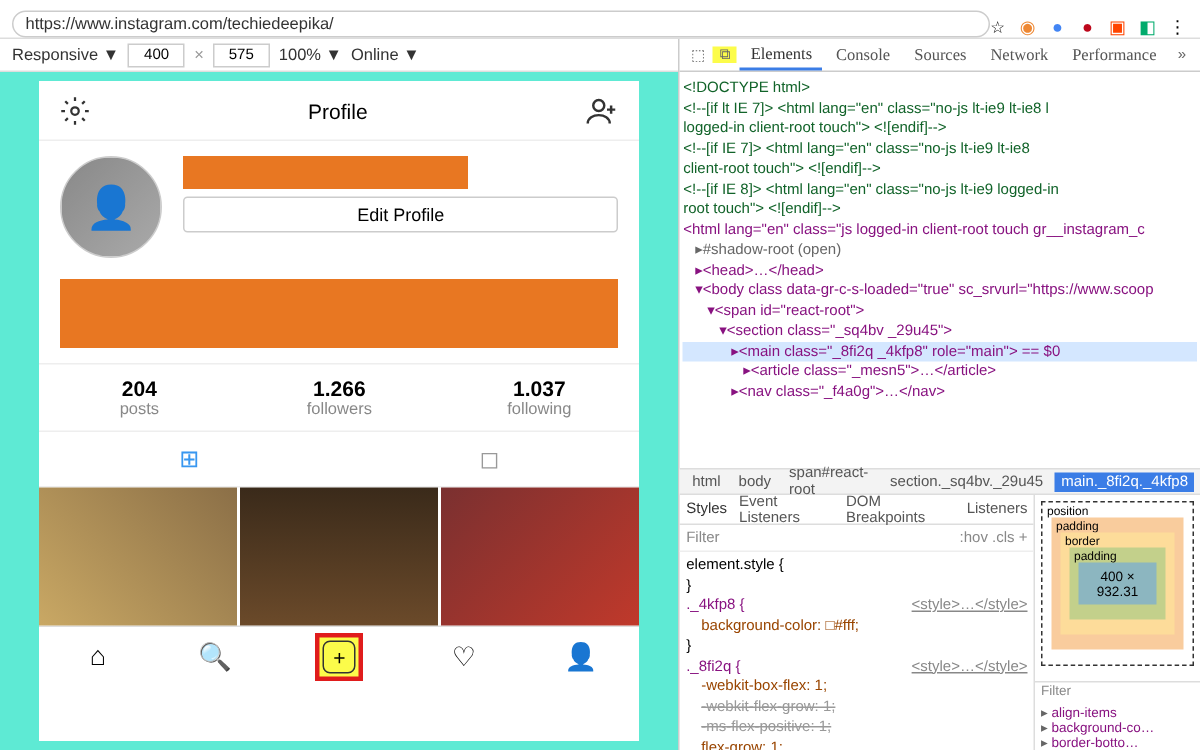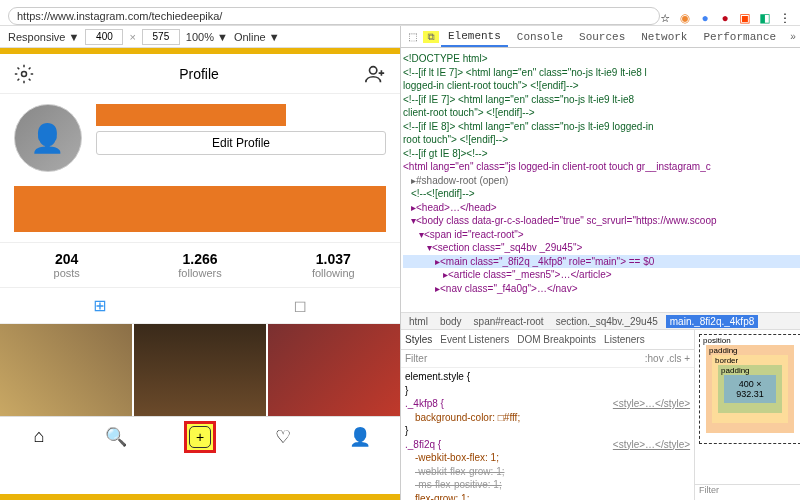--- a/index.html
+++ b/index.html
@@ -6,21 +6,21 @@
 body{width:800px;height:500px;overflow:hidden;background:#f0f0f0;position:relative}
 .browser-bar{height:26px;background:#fff;border-bottom:1px solid #ddd;display:flex;align-items:flex-end;padding:0 8px;font-size:11px}
 .url-bar{flex:1;height:18px;border:1px solid #ccc;border-radius:9px;padding:0 8px;display:flex;align-items:center;color:#333}
 .browser-icons{display:flex;gap:6px;align-items:center;margin-left:8px}
 .browser-icons span{width:14px;height:14px;display:flex;align-items:center;justify-content:center;font-size:12px}
 .main{display:flex;height:474px}
 .left-panel{width:460px;background:#fff;display:flex;flex-direction:column}
 .dev-toolbar{height:22px;border-bottom:1px solid #ddd;display:flex;align-items:center;padding:0 8px;font-size:11px;gap:6px;color:#333}
 .dev-toolbar input{width:38px;height:16px;border:1px solid #ccc;font-size:10px;text-align:center}
 .dev-toolbar .sep{color:#999}
-.phone-wrap{flex:1;display:flex;justify-content:center;padding:6px 0;background:#eab308;overflow:hidden}
+.phone-wrap{flex:1;display:flex;justify-content:center;padding:6px 0;background:#5eead4;overflow:hidden}
 .phone{width:400px;background:#fff;display:flex;flex-direction:column;position:relative}
 .profile-header{height:40px;display:flex;align-items:center;justify-content:space-between;padding:0 14px;border-bottom:1px solid #eee}
 .profile-header .title{font-size:14px;font-weight:500}
 .gear{width:20px;height:20px}
 .adduser{width:22px;height:22px}
 .profile-top{display:flex;padding:10px 14px;gap:14px;align-items:flex-start}
 .avatar{width:68px;height:68px;border-radius:50%;background:linear-gradient(135deg,#888,#aaa);border:1px solid #ccc;overflow:hidden;display:flex;align-items:center;justify-content:center;font-size:28px;color:#fff}
 .profile-right{flex:1;display:flex;flex-direction:column;gap:5px}
 .orange-bar1{height:22px;background:#e87722;width:190px}
 .edit-btn{height:24px;border:1px solid #ccc;background:#fff;font-size:12px;border-radius:3px}
@@ -36,21 +36,21 @@
 .photo{height:92px;background:#8b6f47;position:relative;overflow:hidden}
 .photo.p1{background:linear-gradient(45deg,#c9a864,#8b6f47)}
 .photo.p2{background:linear-gradient(180deg,#3a2a1a,#6b4a2a)}
 .photo.p3{background:linear-gradient(135deg,#7a3030,#c0392b)}
 .bottom-nav{height:40px;border-top:1px solid #ddd;display:flex;align-items:center;justify-content:space-around;background:#fff}
 .nav-icon{width:22px;height:22px;display:flex;align-items:center;justify-content:center;font-size:18px}
 .create-box{border:3px solid #e01c1c;padding:2px;background:#fcfc4a}
 .create-inner{width:22px;height:22px;border:1.5px solid #333;border-radius:5px;display:flex;align-items:center;justify-content:center;font-size:14px}
 .right-panel{flex:1;background:#fff;border-left:1px solid #ccc;display:flex;flex-direction:column;font-family:Menlo,Consolas,monospace;font-size:10px}
 .dt-tabs{height:22px;border-bottom:1px solid #ccc;display:flex;align-items:center;padding:0 4px;gap:2px}
-.dt-tabs .tab{padding:3px 7px;color:#555;cursor:pointer;font-family:Liberation Mono, monospace;font-size:11px}
+.dt-tabs .tab{padding:3px 7px;color:#555;cursor:pointer;font-family:Liberation Serif, serif;font-size:11px}
 .dt-tabs .tab.active{color:#333;border-bottom:2px solid #3b7de6}
 .dt-tabs .icon{width:16px;text-align:center;color:#666}
 .dt-tabs .icon.hl{background:#fcfc4a}
 .dom-tree{flex:1;overflow:hidden;padding:4px 2px;color:#666;line-height:1.35}
 .dom-tree .line{white-space:nowrap}
 .dom-tree .tag{color:#881280}
 .dom-tree .comment{color:#116329}
 .dom-tree .hl-line{background:#d4e7ff}
 .breadcrumb{height:18px;background:#f3f3f3;border-top:1px solid #ddd;border-bottom:1px solid #ddd;display:flex;align-items:center;padding:0 4px;gap:4px;font-size:10px;color:#555}
 .breadcrumb .crumb{padding:1px 4px}
@@ -172,24 +172,22 @@
       <span class="icon">»</span>
     </div>
     <div class="dom-tree">
       <div class="line comment">&lt;!DOCTYPE html&gt;</div>
       <div class="line comment">&lt;!--[if lt IE 7]&gt;    &lt;html lang="en" class="no-js lt-ie9 lt-ie8 l</div>
       <div class="line comment">logged-in client-root touch"&gt; &lt;![endif]--&gt;</div>
       <div class="line comment">&lt;!--[if IE 7]&gt;       &lt;html lang="en" class="no-js lt-ie9 lt-ie8</div>
       <div class="line comment">client-root touch"&gt; &lt;![endif]--&gt;</div>
       <div class="line comment">&lt;!--[if IE 8]&gt;     &lt;html lang="en" class="no-js lt-ie9 logged-in</div>
       <div class="line comment">root touch"&gt; &lt;![endif]--&gt;</div>
-      <div class="line comment">&lt;!--[if gt IE 8]&gt;&lt;!--&gt;</div>
       <div class="line tag">&lt;html lang="en" class="js logged-in client-root touch gr__instagram_c</div>
       <div class="line" style="padding-left:8px">▸#shadow-root (open)</div>
-      <div class="line comment" style="padding-left:8px">&lt;!--&lt;![endif]--&gt;</div>
       <div class="line tag" style="padding-left:8px">▸&lt;head&gt;…&lt;/head&gt;</div>
       <div class="line tag" style="padding-left:8px">▾&lt;body class data-gr-c-s-loaded="true" sc_srvurl="https://www.scoop</div>
       <div class="line tag" style="padding-left:16px">  ▾&lt;span id="react-root"&gt;</div>
       <div class="line tag" style="padding-left:24px">    ▾&lt;section class="_sq4bv _29u45"&gt;</div>
       <div class="line tag hl-line" style="padding-left:32px">      ▸&lt;main class="_8fi2q _4kfp8" role="main"&gt; == $0</div>
       <div class="line tag" style="padding-left:40px">        ▸&lt;article class="_mesn5"&gt;…&lt;/article&gt;</div>
       <div class="line tag" style="padding-left:32px">      ▸&lt;nav class="_f4a0g"&gt;…&lt;/nav&gt;</div>
     </div>
     <div class="breadcrumb">
       <span class="crumb">html</span>
@@ -234,16 +232,21 @@
                   <span class="bm-label">border</span>
                 <div class="bm-padding">
                     <span class="bm-label">padding</span>
                   <div class="bm-content">400 × 932.31</div>
                 </div>
               </div>
             </div>
           </div>
         </div>
         <div class="computed-filter">Filter</div>
+        <div class="computed-list">
+          <div>▸ <span class="cprop">align-items</span></div>
+          <div>▸ <span class="cprop">background-co…</span></div>
+          <div>▸ <span class="cprop">border-botto…</span></div>
+        </div>
       </div>
     </div>
   </div>
 </div>
 
 </body></html>

